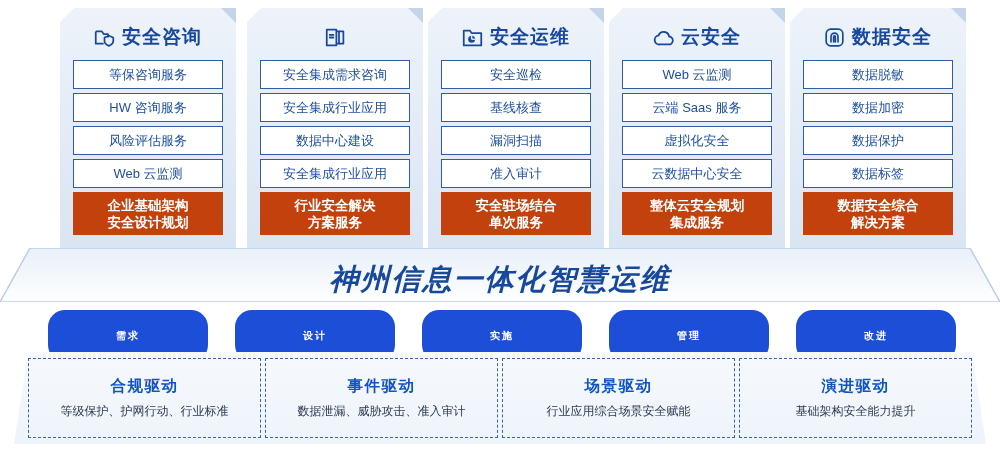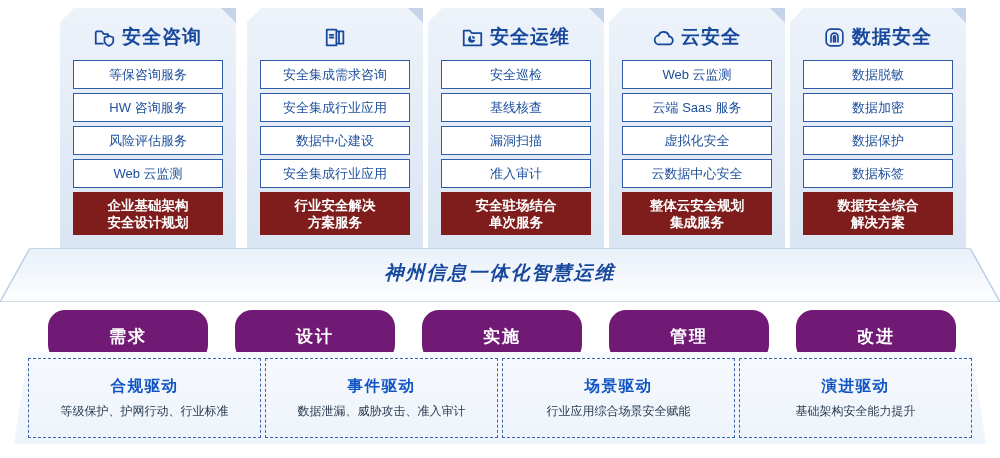--- a/index.html
+++ b/index.html
@@ -97,21 +97,21 @@
     justify-content: center;
     font-size: 13px;
     color: #1c4e9c;
     white-space: nowrap;
     box-sizing: border-box;
   }
   .item-solid {
     margin-top: 4px;
     margin-bottom: 0;
     height: 43px;
-    background: #7f1d1d;
+    background: #c2410c;
     border: none;
     color: #ffffff;
     font-weight: bold;
     font-size: 13.5px;
     line-height: 17px;
     flex-direction: column;
     justify-content: center;
     text-align: center;
   }
   .item-solid span { display: block; }
@@ -141,44 +141,44 @@
     width: 1000px;
     height: 54px;
     pointer-events: none;
   }
   .base-title {
     position: absolute;
     left: 0;
     top: 12px;
     width: 1000px;
     text-align: center;
-    font-size: 19px;
+    font-size: 29px;
     font-weight: bold;
     font-style: italic;
     color: #17489c;
     letter-spacing: 2px;
   }
 
   
   .pills {
     position: absolute;
     left: 48px;
     top: 310px;
     width: 908px;
     height: 34px;
     display: flex;
     justify-content: space-between;
   }
   .pill {
     width: 160px;
     height: 52px;
     border-radius: 17px;
-    background: #701a75;
+    background: #1d4ed8;
     color: #ffffff;
-    font-size: 17px;
+    font-size: 10px;
     font-weight: bold;
     letter-spacing: 2px;
     display: flex;
     align-items: center;
     justify-content: center;
   }
 
   
   .drivers-outer {
     position: absolute;

